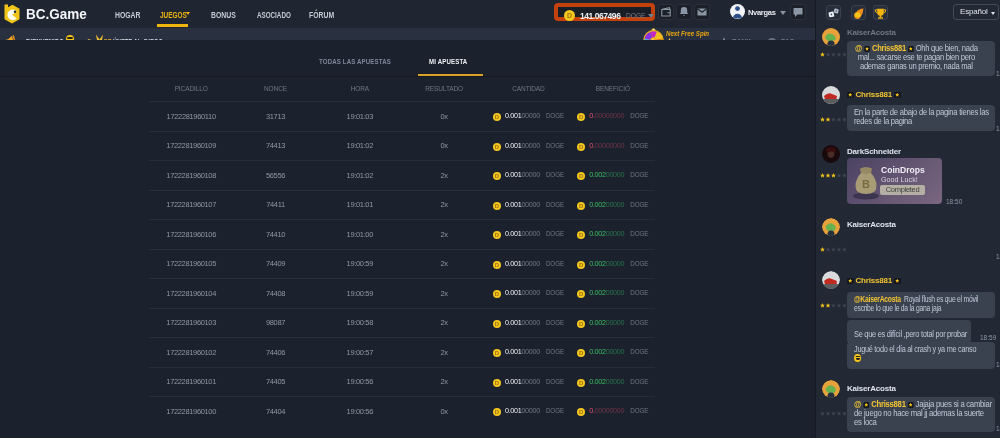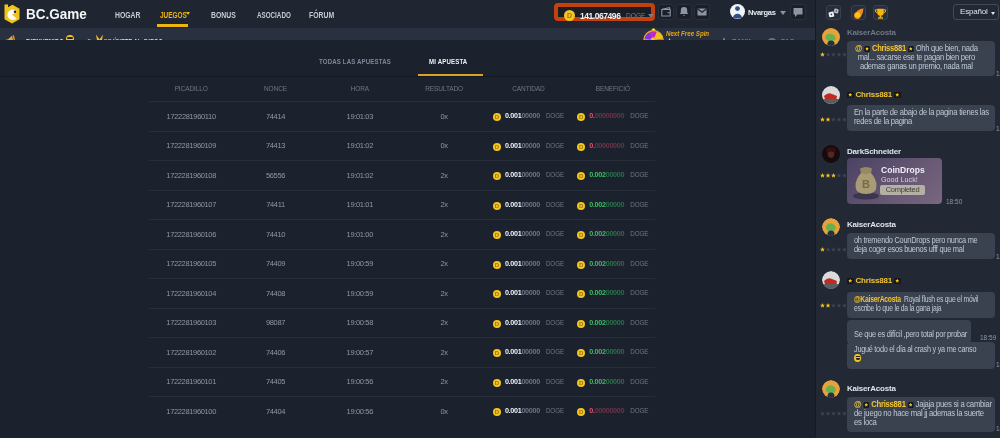--- a/index.html
+++ b/index.html
@@ -33,21 +33,21 @@
 .tab { position:absolute; top:17px; font-size:8px; font-weight:bold; letter-spacing:0.2px; transform:scaleX(0.76); transform-origin:0 0; white-space:nowrap; }
 #tab-underline { position:absolute; left:418px; top:34px; width:64.5px; height:2px; background:#d9a125; }
 #tabline { position:absolute; left:0; top:36px; width:815px; height:1px; background:#141922; }
 #tbl { position:absolute; left:149px; top:36px; width:506px; }
 .hrow { display:flex; height:25px; align-items:center; }
 .hcell { flex:1; text-align:center; font-size:6.5px; letter-spacing:-0.1px; color:#6d7784; }
 .drow { display:flex; height:29.5px; align-items:center; border-top:1px solid #272e3a; }
 .dcell { flex:1; text-align:center; font-size:7.5px; letter-spacing:-0.35px; color:#8d97a5; }
 .coin { display:inline-block; width:8px; height:8px; border-radius:50%; background:#f3c71d; color:#9e7317; font-size:6px; font-weight:bold; line-height:8px; text-align:center; vertical-align:-1px; letter-spacing:0; }
 .gap1 { display:inline-block; width:4px; }
-.amt { font-size:7.2px; font-weight:bold; letter-spacing:-0.3px;margin-top:47px; }
+.amt { font-size:7.2px; font-weight:normal; letter-spacing:-0.3px;margin-top:47px; }
 .aw { color:#eef2f6; } .az { color:#6d7886; }
 .gg { color:#3bbd63; } .gz { color:#29714a; }
 .rr { color:#e84f6c; } .rz { color:#6d3448; }
 .doge { font-size:6.3px; color:#6d7886; margin-left:6px; letter-spacing:-0.1px; }
 .cgrp { white-space:nowrap; }
 
 
 #sidebar { position:absolute; left:815px; top:0; width:185px; height:438px; background:#222834; border-left:1px solid #151a23; }
 #sbheader { position:absolute; left:0; top:0; width:185px; height:26px; background:#222834; }
 .sbbtn { position:absolute; top:5px; width:15px; height:15px; background:#272e3b; border:1px solid #39414f; border-radius:3px; }
@@ -172,21 +172,21 @@
       <div class="hrow">
         <div class="hcell">PICADILLO</div>
           <div class="hcell">NONCE</div>
           <div class="hcell">HORA</div>
           <div class="hcell">RESULTADO</div>
           <div class="hcell">CANTIDAD</div>
           <div class="hcell">BENEFICIÓ</div>
       </div>
       <div class="drow">
           <div class="dcell">1722281960110</div>
-          <div class="dcell">74414</div>
+          <div class="dcell">31713</div>
           <div class="dcell">19:01:03</div>
           <div class="dcell">0x</div>
           <div class="dcell cgrp"><span class="coin">D</span><span class="gap1"></span><span class="amt aw">0.001</span><span class="amt az">00000</span><span class="doge">DOGE</span></div>
           <div class="dcell cgrp"><span class="coin">D</span><span class="gap1"></span><span class="amt rr">0.</span><span class="amt rz">00000000</span><span class="doge">DOGE</span></div>
         </div>
       <div class="drow">
           <div class="dcell">1722281960109</div>
           <div class="dcell">74413</div>
           <div class="dcell">19:01:02</div>
           <div class="dcell">0x</div>
@@ -308,21 +308,20 @@
     </div>
     <div class="tstamp" style="left:130px;top:198px;">18:50</div>
 
     <div class="avatar" style="top:218px;"><svg width="18" height="18" viewBox="0 0 18 18">
           <circle cx="9" cy="9" r="9" fill="#e8a23c"></circle>
           <path d="M4 8 Q7 4 11 6 Q15 8 13 12 Q9 15 5 12 Q3 10 4 8" fill="#67b14f"></path>
           <circle cx="9" cy="16" r="3.5" fill="#27303f"></circle>
         </svg></div>
     <div class="cname" style="top:220px;">KaiserAcosta</div>
     <div class="stars" style="top:238px;"><span class="star st5"></span><span class="star st5 stgray"></span><span class="star st5 stgray"></span><span class="star st5 stgray"></span><span class="star st5 stgray"></span></div>
-    <div class="bubble" style="top:233px;width:148px;"><span class="bt" style="transform:scaleX(0.907);">oh tremendo CounDrops pero nunca me<br>deja coger esos buenos ufff que mal</span></div>
 
     <div class="avatar" style="top:271px;"><svg width="18" height="18" viewBox="0 0 18 18">
           <circle cx="9" cy="9" r="9" fill="#d8dadc"></circle>
           <path d="M2 10 Q6 6 10 8 L15 10 L14.5 13 L3 13 Z" fill="#c02a20"></path>
           <path d="M0 13 h18 v5 h-18 z" fill="#5a5c60"></path>
         </svg></div>
     <div class="cname yname" style="top:276px;"><span class="sbadge"></span> Chriss881 <span class="sbadge"></span></div>
     <div class="stars" style="top:294px;"><span class="star st5"></span><span class="star st5"></span><span class="star st5 stgray"></span><span class="star st5 stgray"></span><span class="star st5 stgray"></span></div>
     <div class="bubble" style="top:320px;width:124px;"><span class="bt" style="transform:scaleX(0.907);">Se que es difícil ,pero total por probar</span></div>
     <div class="bubble" style="top:292px;width:148px;"><span class="bt" style="transform:scaleX(0.829);"><span class="yb">@KaiserAcosta</span>&nbsp; Royal flush es que el móvil<br>escribe lo que le da la gana jaja</span></div>

